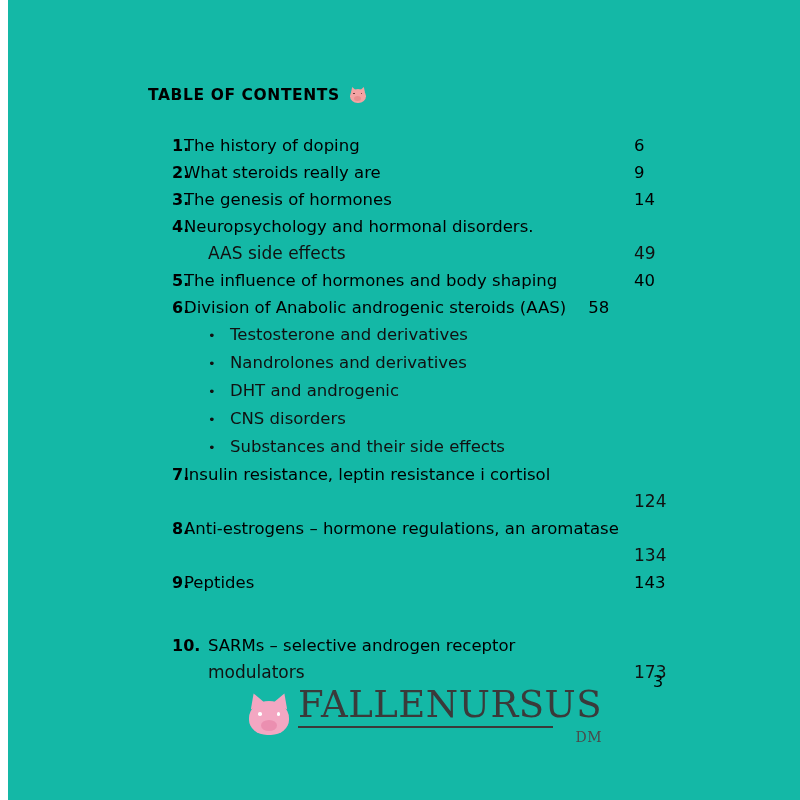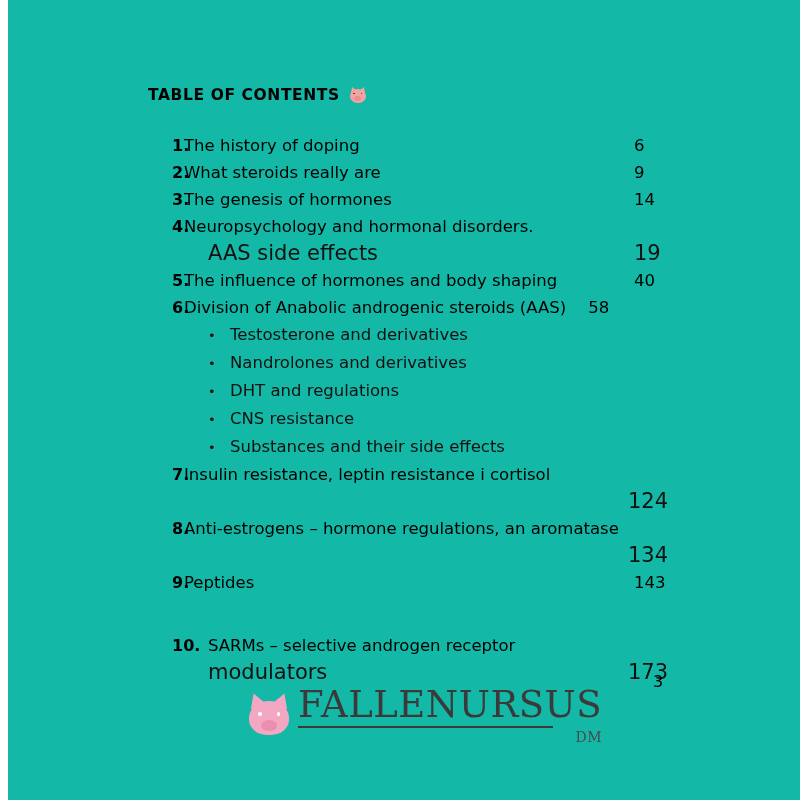--- a/index.html
+++ b/index.html
@@ -120,21 +120,21 @@
     min-width: 34px;
     text-align: left;
     white-space: pre;
   }
   .entry.tight .page-no {
     margin-left: 16px;
   }
   .cont-line {
     display: flex;
     align-items: baseline;
-    font-size: 21px;
+    font-size: 17px;
     line-height: 27px;
     gap: 48px;
   }
   .cont-line .label {
     padding-left: 60px;
     white-space: pre;
   }
   .cont-line .page-no {
     margin-left: auto;
     min-width: 34px;
@@ -273,21 +273,21 @@
       <span class="page-no">14</span>
     </div>
 
     <div class="entry">
       <span class="num">4.</span>
       <span class="label">Neuropsychology and hormonal disorders.</span>
       <span class="page-no"></span>
     </div>
     <div class="cont-line">
       <span class="label">AAS side effects</span>
-      <span class="page-no">19</span>
+      <span class="page-no">49</span>
     </div>
 
     <div class="entry">
       <span class="num">5.</span>
       <span class="label">The influence of hormones and body shaping</span>
       <span class="page-no">40</span>
     </div>
 
     <div class="entry tight">
       <span class="num">6.</span>
@@ -298,25 +298,25 @@
     <div class="bullet-item">
       <span class="dot">•</span>
       <span class="label">Testosterone and derivatives</span>
     </div>
     <div class="bullet-item">
       <span class="dot">•</span>
       <span class="label">Nandrolones and derivatives</span>
     </div>
     <div class="bullet-item">
       <span class="dot">•</span>
-      <span class="label">DHT and regulations</span>
-    </div>
-    <div class="bullet-item">
-      <span class="dot">•</span>
-      <span class="label">CNS resistance</span>
+      <span class="label">DHT and androgenic</span>
+    </div>
+    <div class="bullet-item">
+      <span class="dot">•</span>
+      <span class="label">CNS disorders</span>
     </div>
     <div class="bullet-item">
       <span class="dot">•</span>
       <span class="label">Substances and their side effects</span>
     </div>
 
     <div class="entry">
       <span class="num">7.</span>
       <span class="label">Insulin resistance, leptin resistance i cortisol</span>
       <span class="page-no"></span>

